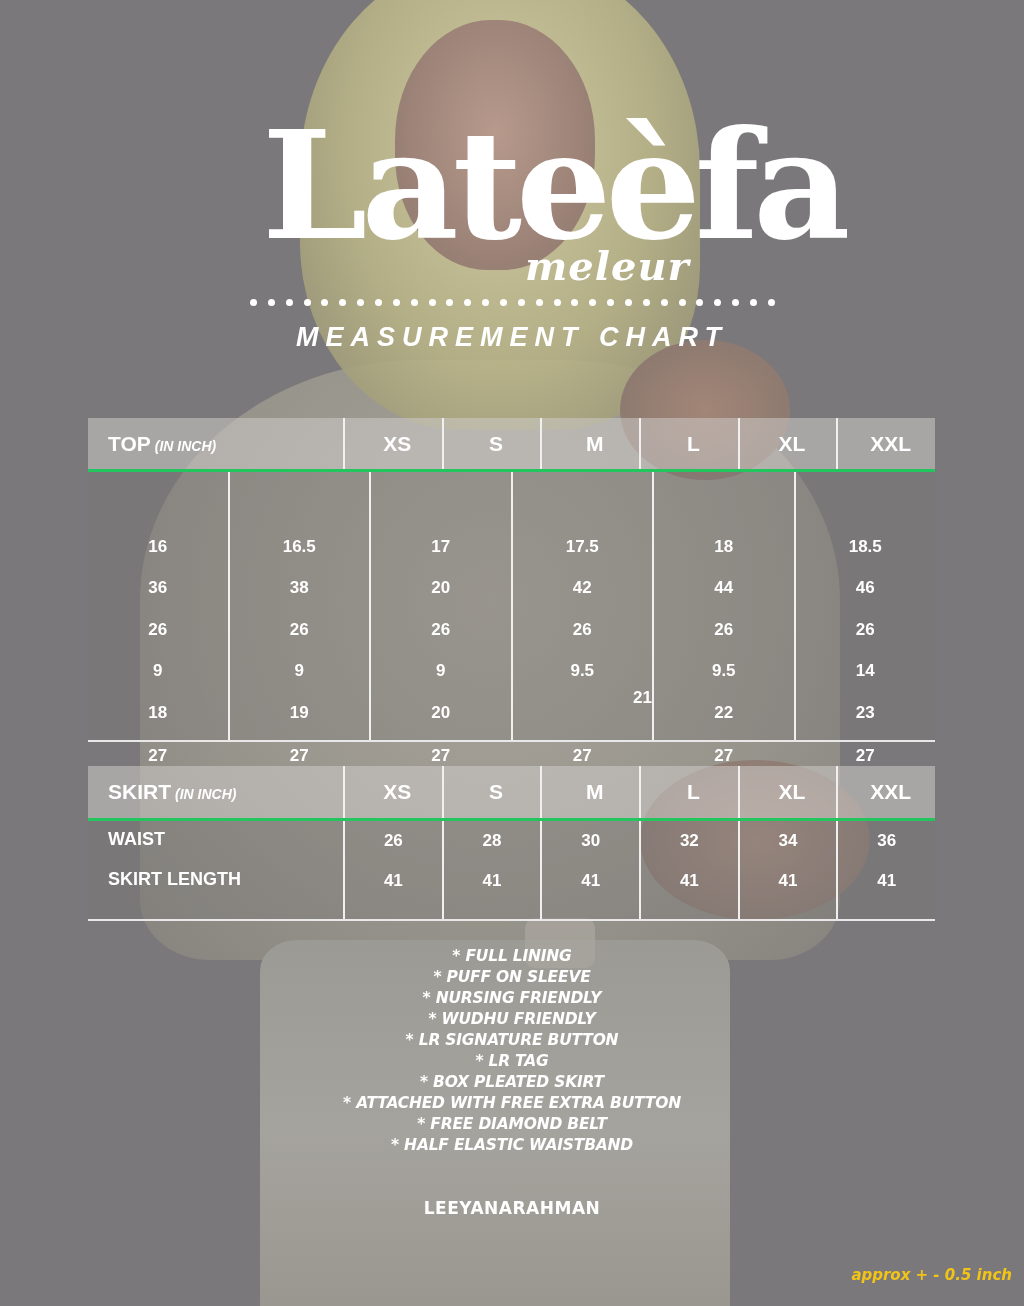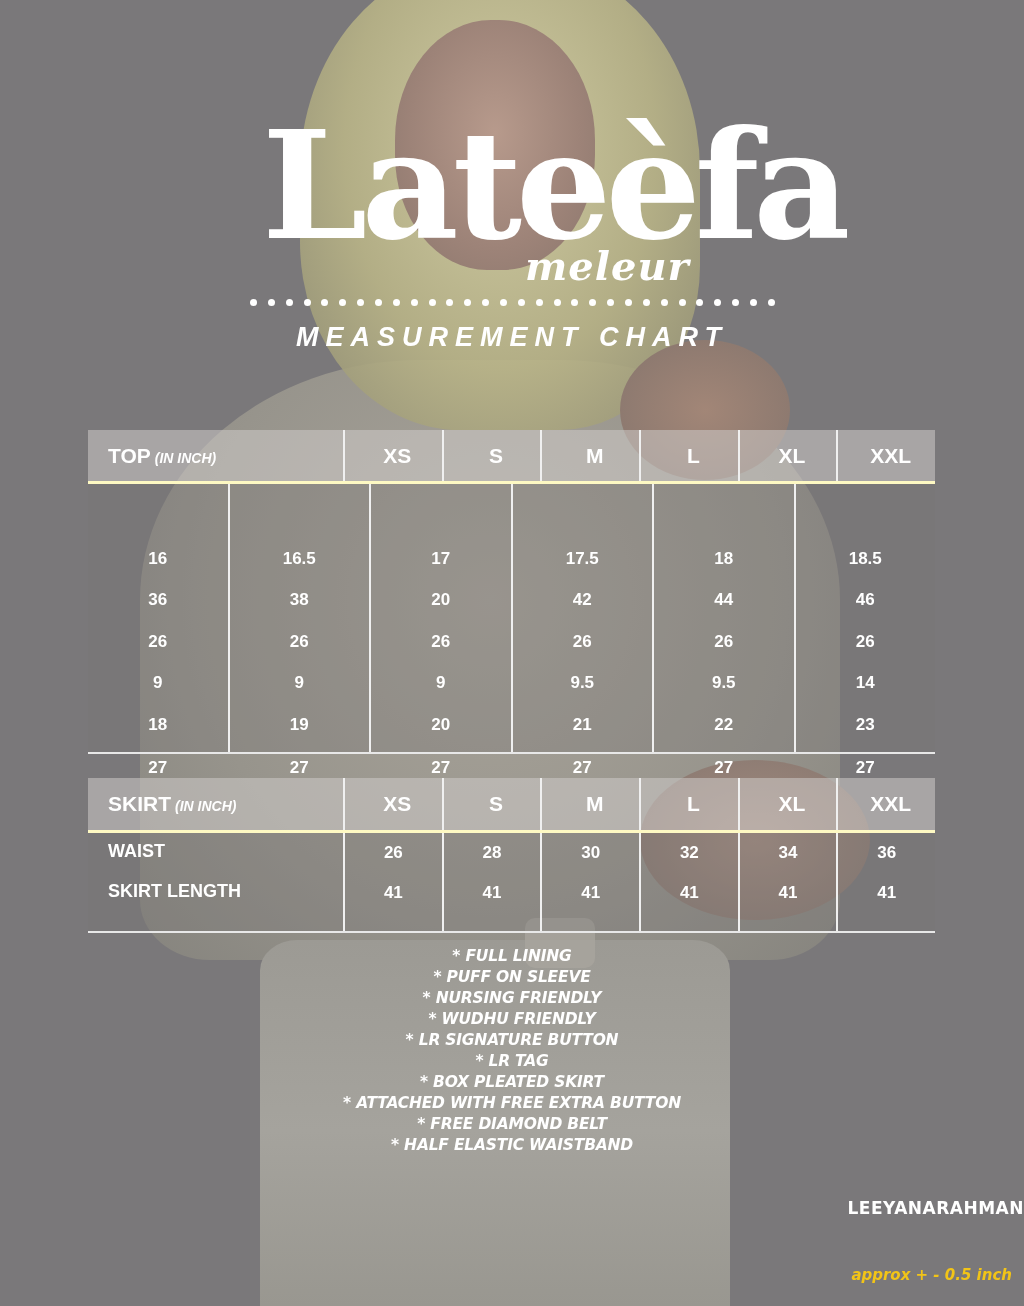--- a/index.html
+++ b/index.html
@@ -73,22 +73,21 @@
     color: #ffffff; font-weight: bold; font-style: italic; font-size: 27px;
     letter-spacing: 7px;
   }
 
   
   .table {
     position: absolute; left: 88px; width: 847px;
   }
   .thead {
     height: 51px; display: flex; background: rgba(205,203,200,0.55);
-    border-bottom: 3px solid #fef9c3;
-    margin-top: 12px;
+    border-bottom: 3px solid #22c55e;
   }
   .tbody { display: flex; background: rgba(120,118,118,0.35); border-bottom: 2px solid #e8e8e8; }
   .col-label { width: 255px; position: relative; }
   .col { flex: 1; border-left: 2px solid #f0f0f0; position: relative; }
   .col:first-of-type { border-left: none; }
   .th-label {
     position: absolute; left: 20px; top: 14px; color: #fff; font-weight: bold; font-size: 21px;
     white-space: nowrap;
   }
   .th-unit { font-size: 14px; font-style: italic; font-weight: bold; margin-left: 4px; }
@@ -109,21 +108,21 @@
   
   .features {
     position: absolute; left: 0; width: 1024px; top: 946px; text-align: center;
     color: #ffffff;
   }
   .feature {
     font-family: "DejaVu Sans", sans-serif; font-style: italic; font-weight: bold;
     font-size: 15.5px; line-height: 21px; letter-spacing: -0.2px;
   }
   .signature {
-    position: absolute; left: 0; width: 1024px; top: 1198px; text-align: right;
+    position: absolute; left: 0; width: 1024px; top: 1198px; text-align: center;
     color: #fff; font-family: "DejaVu Sans", sans-serif; font-weight: bold; font-size: 17px;
     letter-spacing: 0.5px;
   }
   .note {
     position: absolute; right: 12px; top: 1266px; color: #f2c417;
     font-family: "DejaVu Sans", sans-serif; font-weight: bold; font-style: italic; font-size: 15px;
   }
 </style>
 </head>
 <body>
@@ -223,21 +222,21 @@
         <span class="cell" style="top: 148px;">26</span>
         <span class="cell" style="top: 189px;">9</span>
         <span class="cell" style="top: 231px;">20</span>
         <span class="cell" style="top: 274px;">27</span>
       </div>
       <div class="col">
         <span class="cell" style="top: 65px;">17.5</span>
         <span class="cell" style="top: 106px;">42</span>
         <span class="cell" style="top: 148px;">26</span>
         <span class="cell" style="top: 189px;">9.5</span>
-        <span class="cell" style="top: 231px;">21</span>
+        <span class="cell" style="top: 216px; text-align: right;">21</span>
         <span class="cell" style="top: 274px;">27</span>
       </div>
       <div class="col">
         <span class="cell" style="top: 65px;">18</span>
         <span class="cell" style="top: 106px;">44</span>
         <span class="cell" style="top: 148px;">26</span>
         <span class="cell" style="top: 189px;">9.5</span>
         <span class="cell" style="top: 231px;">22</span>
         <span class="cell" style="top: 274px;">27</span>
       </div>

